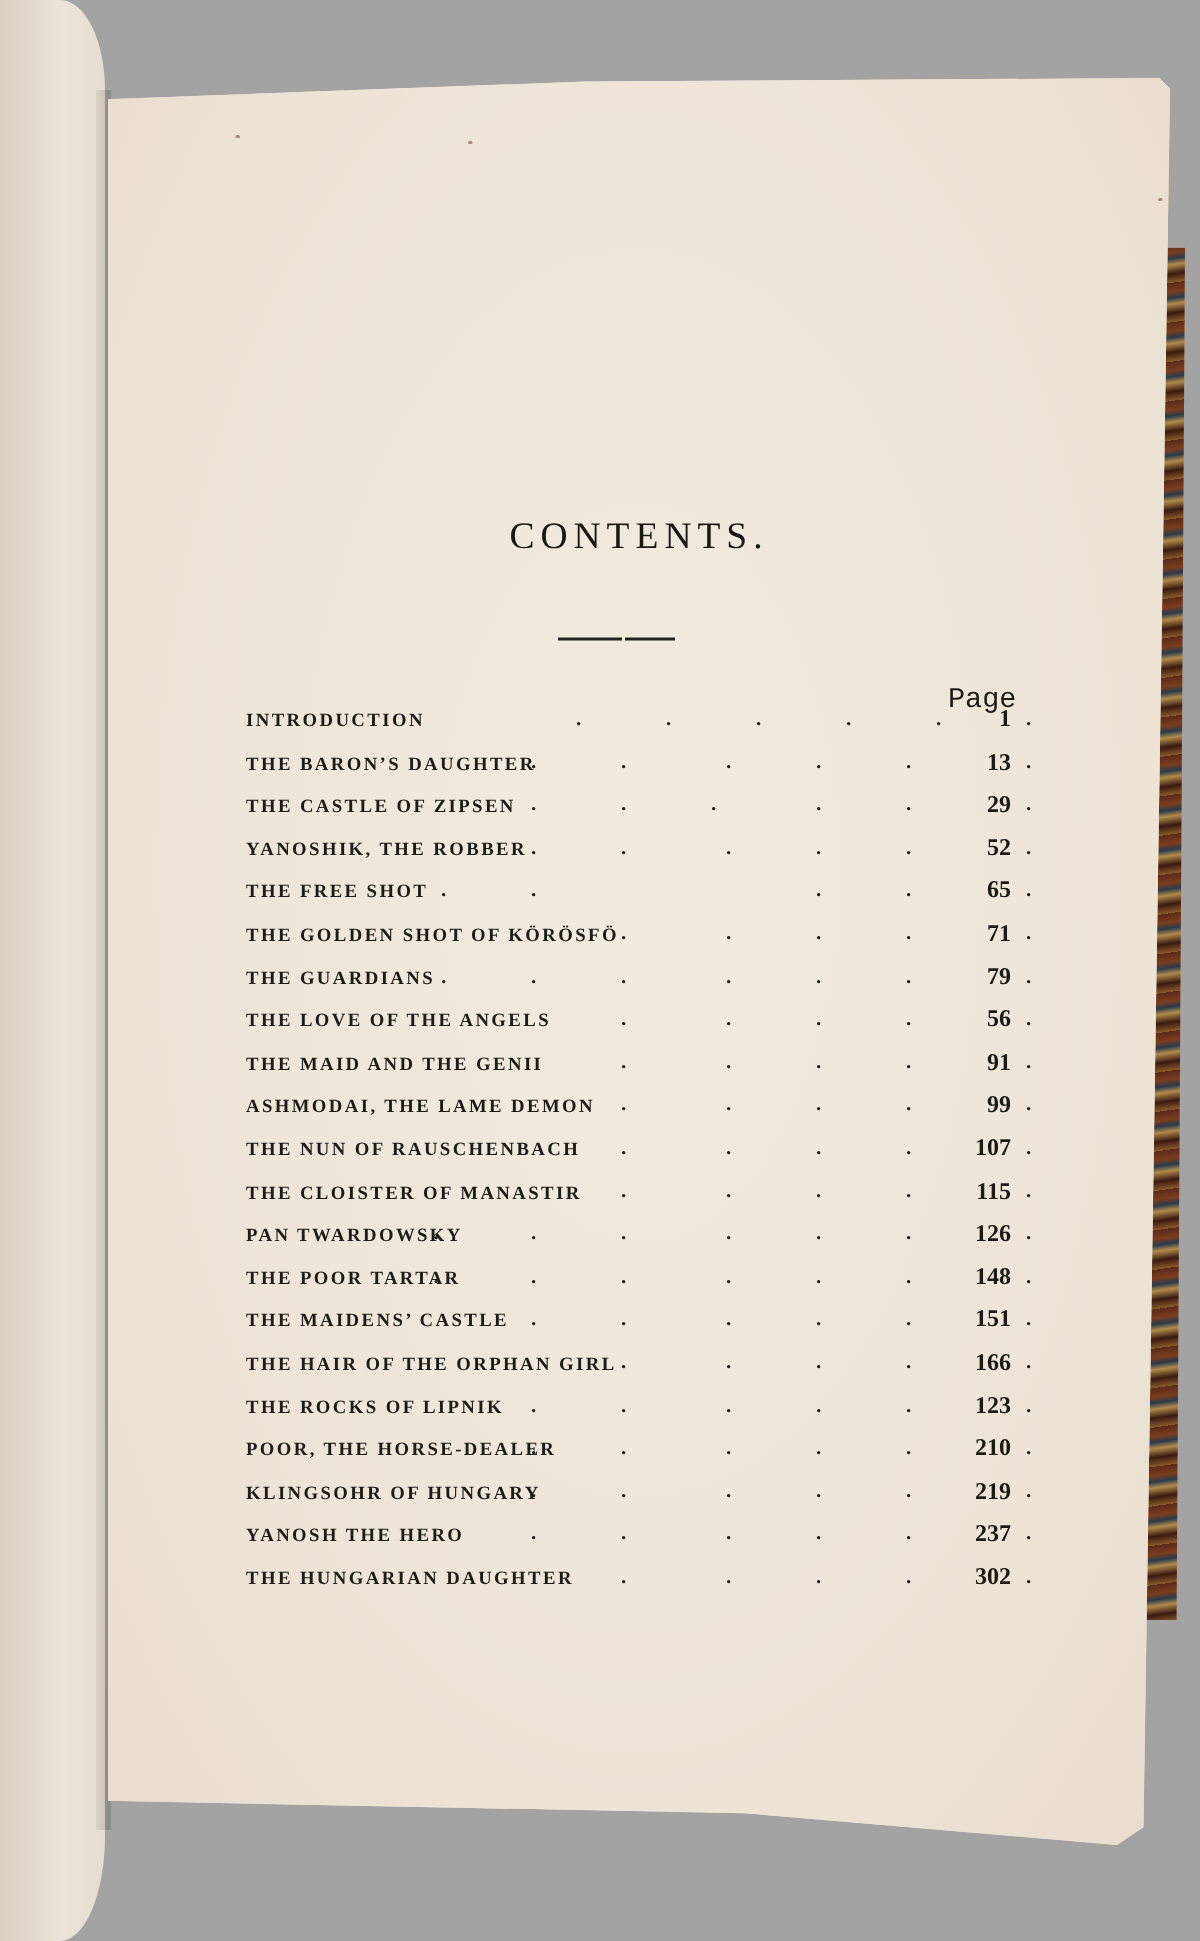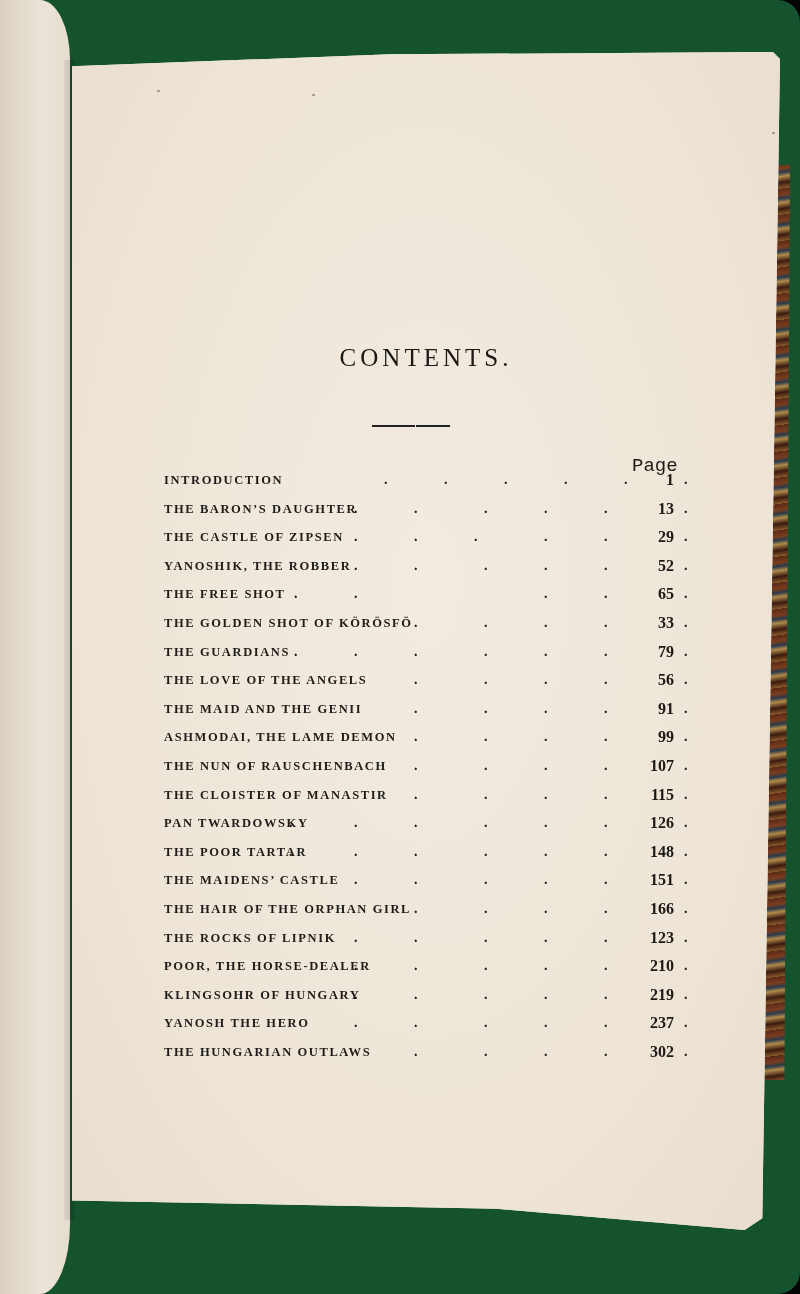--- a/index.html
+++ b/index.html
@@ -8,22 +8,21 @@
       width: 800px;
       height: 1294px;
       overflow: hidden;
       background: #050505;
       font-family: "Liberation Serif", "DejaVu Serif", serif;
     }
     .scene {
       position: relative;
       width: 800px;
       height: 1294px;
-      background: #14532d;
-      border-radius: 22px;
+      background: #a3a3a3;
     }
     
     .left-page {
       position: absolute;
       left: 0;
       top: 0;
       width: 70px;
       height: 1294px;
       background: linear-gradient(to right, #d9d0c2 0%, #ece4d8 60%, #e6ddd0 100%);
       border-top-right-radius: 30px 60px;
@@ -206,21 +205,21 @@
           <span class="dot" style="left: 520px;">.</span>
           <span class="toc-page">65</span>
         </li>
         <li class="toc-row">
           <span class="toc-title">THE GOLDEN SHOT OF KÖRÖSFÖ</span>
           <span class="dot" style="left: 250px;">.</span>
           <span class="dot" style="left: 320px;">.</span>
           <span class="dot" style="left: 380px;">.</span>
           <span class="dot" style="left: 440px;">.</span>
           <span class="dot" style="left: 520px;">.</span>
-          <span class="toc-page">33</span>
+          <span class="toc-page">71</span>
         </li>
         <li class="toc-row">
           <span class="toc-title">THE GUARDIANS</span>
           <span class="dot" style="left: 130px;">.</span>
           <span class="dot" style="left: 190px;">.</span>
           <span class="dot" style="left: 250px;">.</span>
           <span class="dot" style="left: 320px;">.</span>
           <span class="dot" style="left: 380px;">.</span>
           <span class="dot" style="left: 440px;">.</span>
           <span class="dot" style="left: 520px;">.</span>
@@ -346,21 +345,21 @@
           <span class="toc-title">YANOSH THE HERO</span>
           <span class="dot" style="left: 190px;">.</span>
           <span class="dot" style="left: 250px;">.</span>
           <span class="dot" style="left: 320px;">.</span>
           <span class="dot" style="left: 380px;">.</span>
           <span class="dot" style="left: 440px;">.</span>
           <span class="dot" style="left: 520px;">.</span>
           <span class="toc-page">237</span>
         </li>
         <li class="toc-row">
-          <span class="toc-title">THE HUNGARIAN OUTLAWS</span>
+          <span class="toc-title">THE HUNGARIAN DAUGHTER</span>
           <span class="dot" style="left: 250px;">.</span>
           <span class="dot" style="left: 320px;">.</span>
           <span class="dot" style="left: 380px;">.</span>
           <span class="dot" style="left: 440px;">.</span>
           <span class="dot" style="left: 520px;">.</span>
           <span class="toc-page">302</span>
         </li>
       </ul>
   </div>
 </div>

